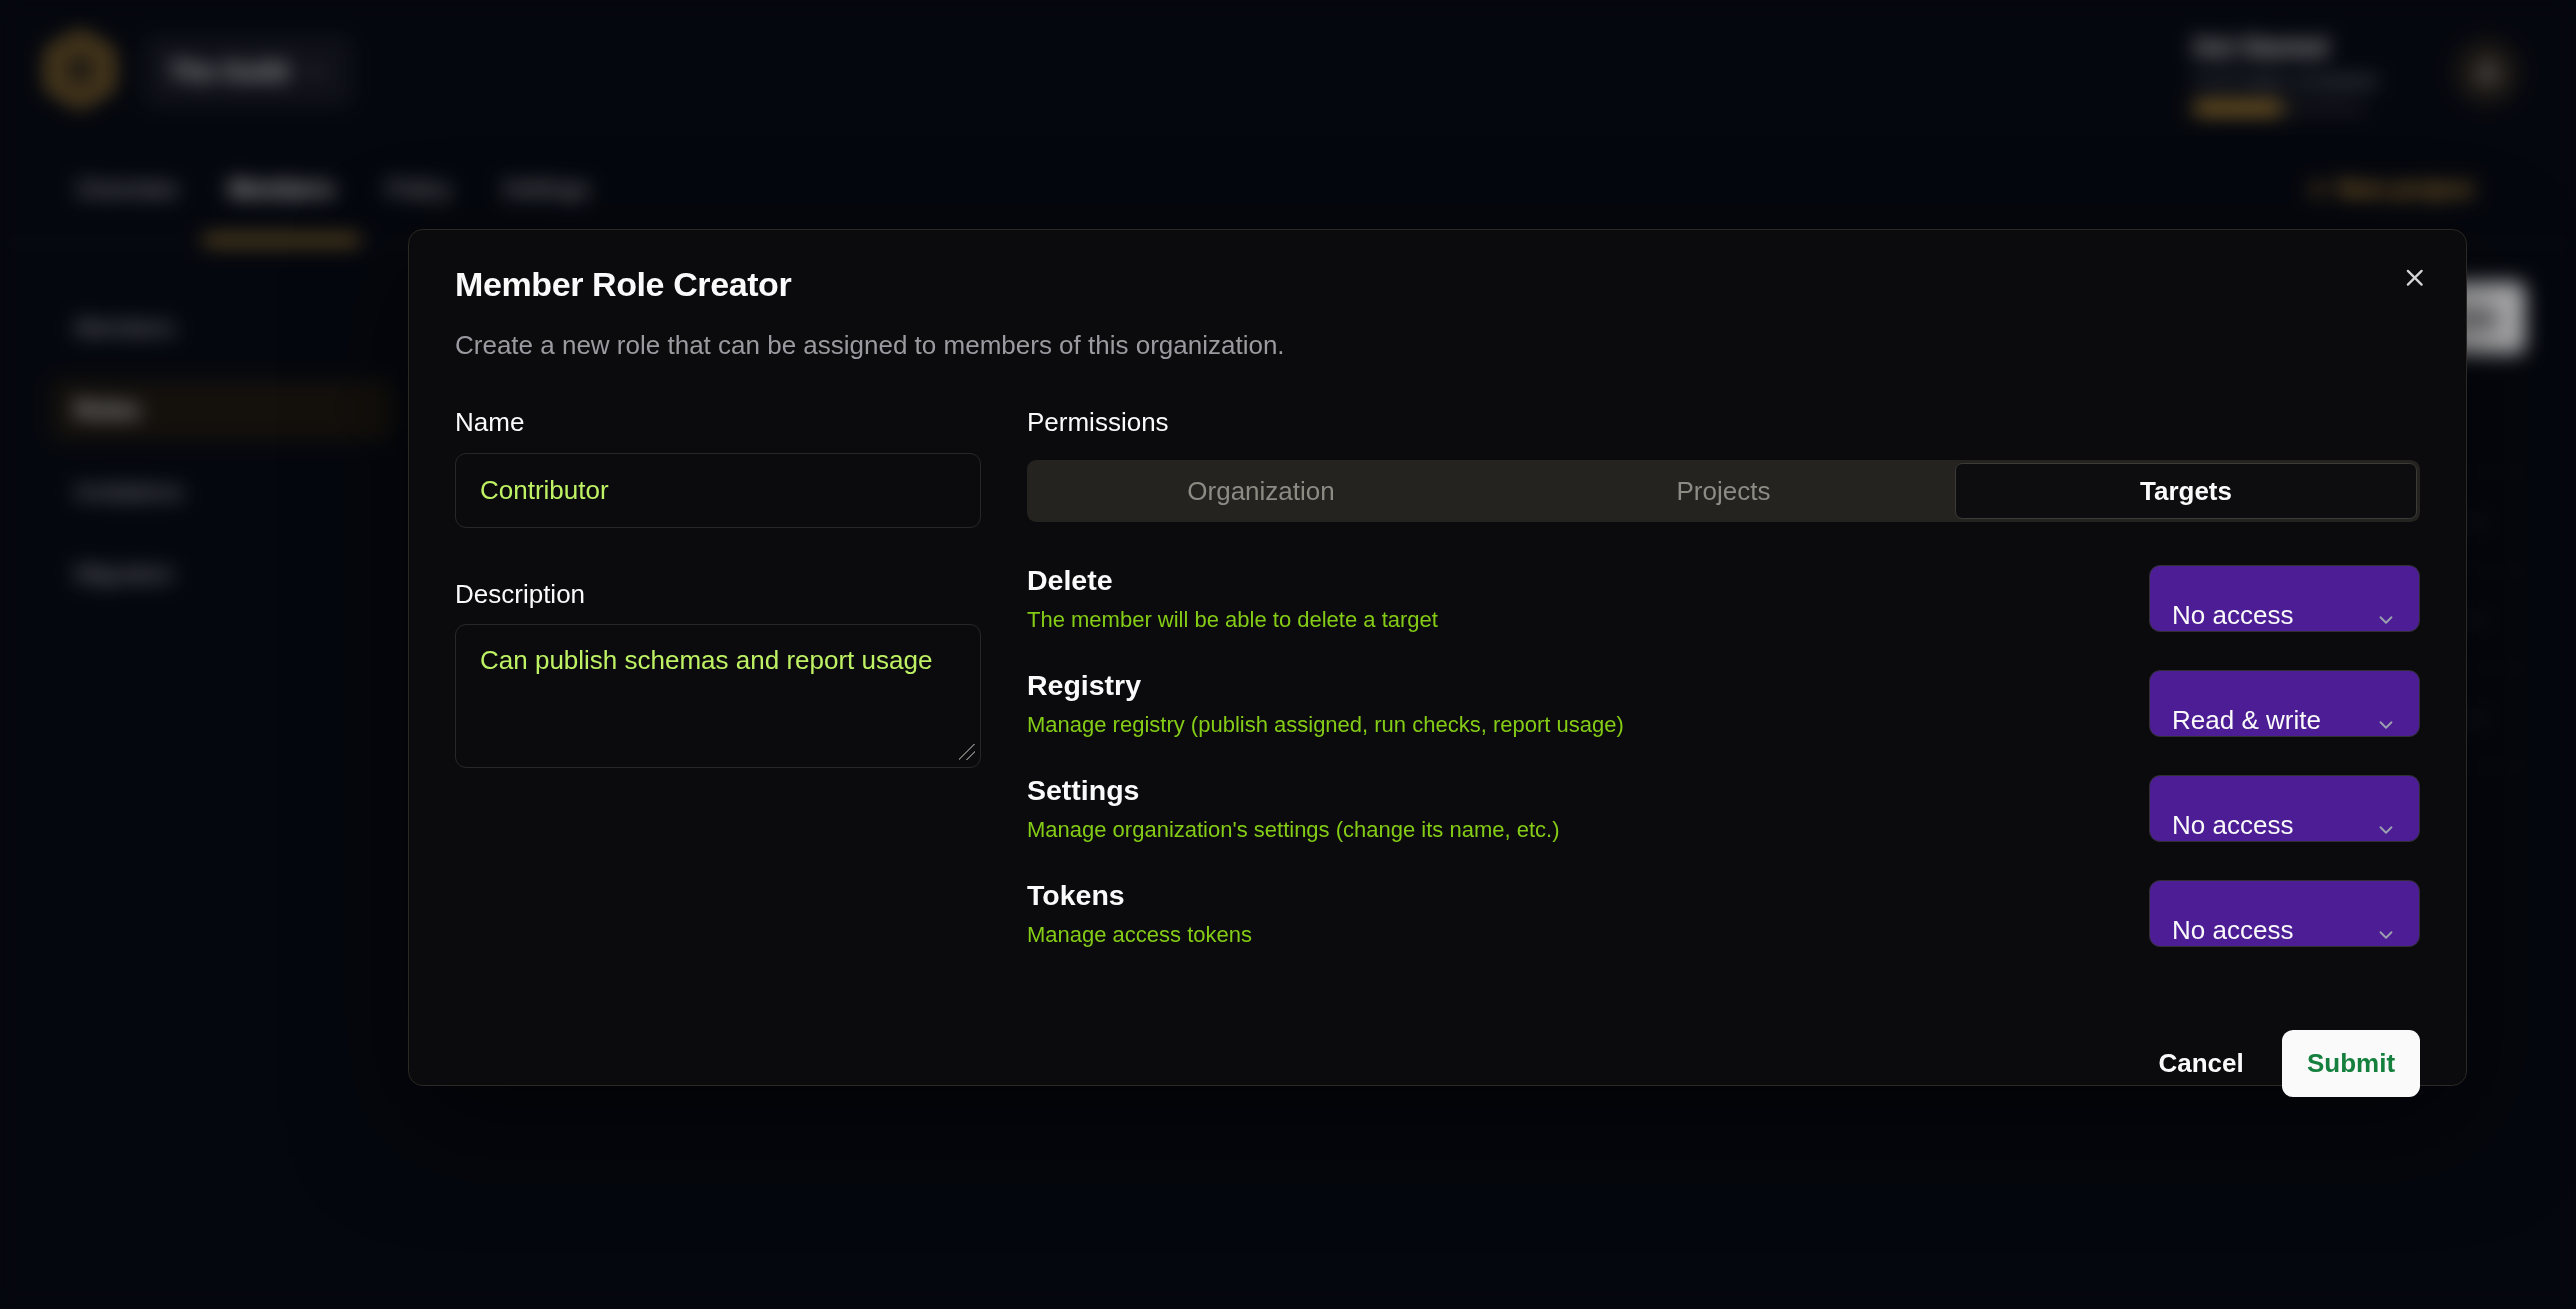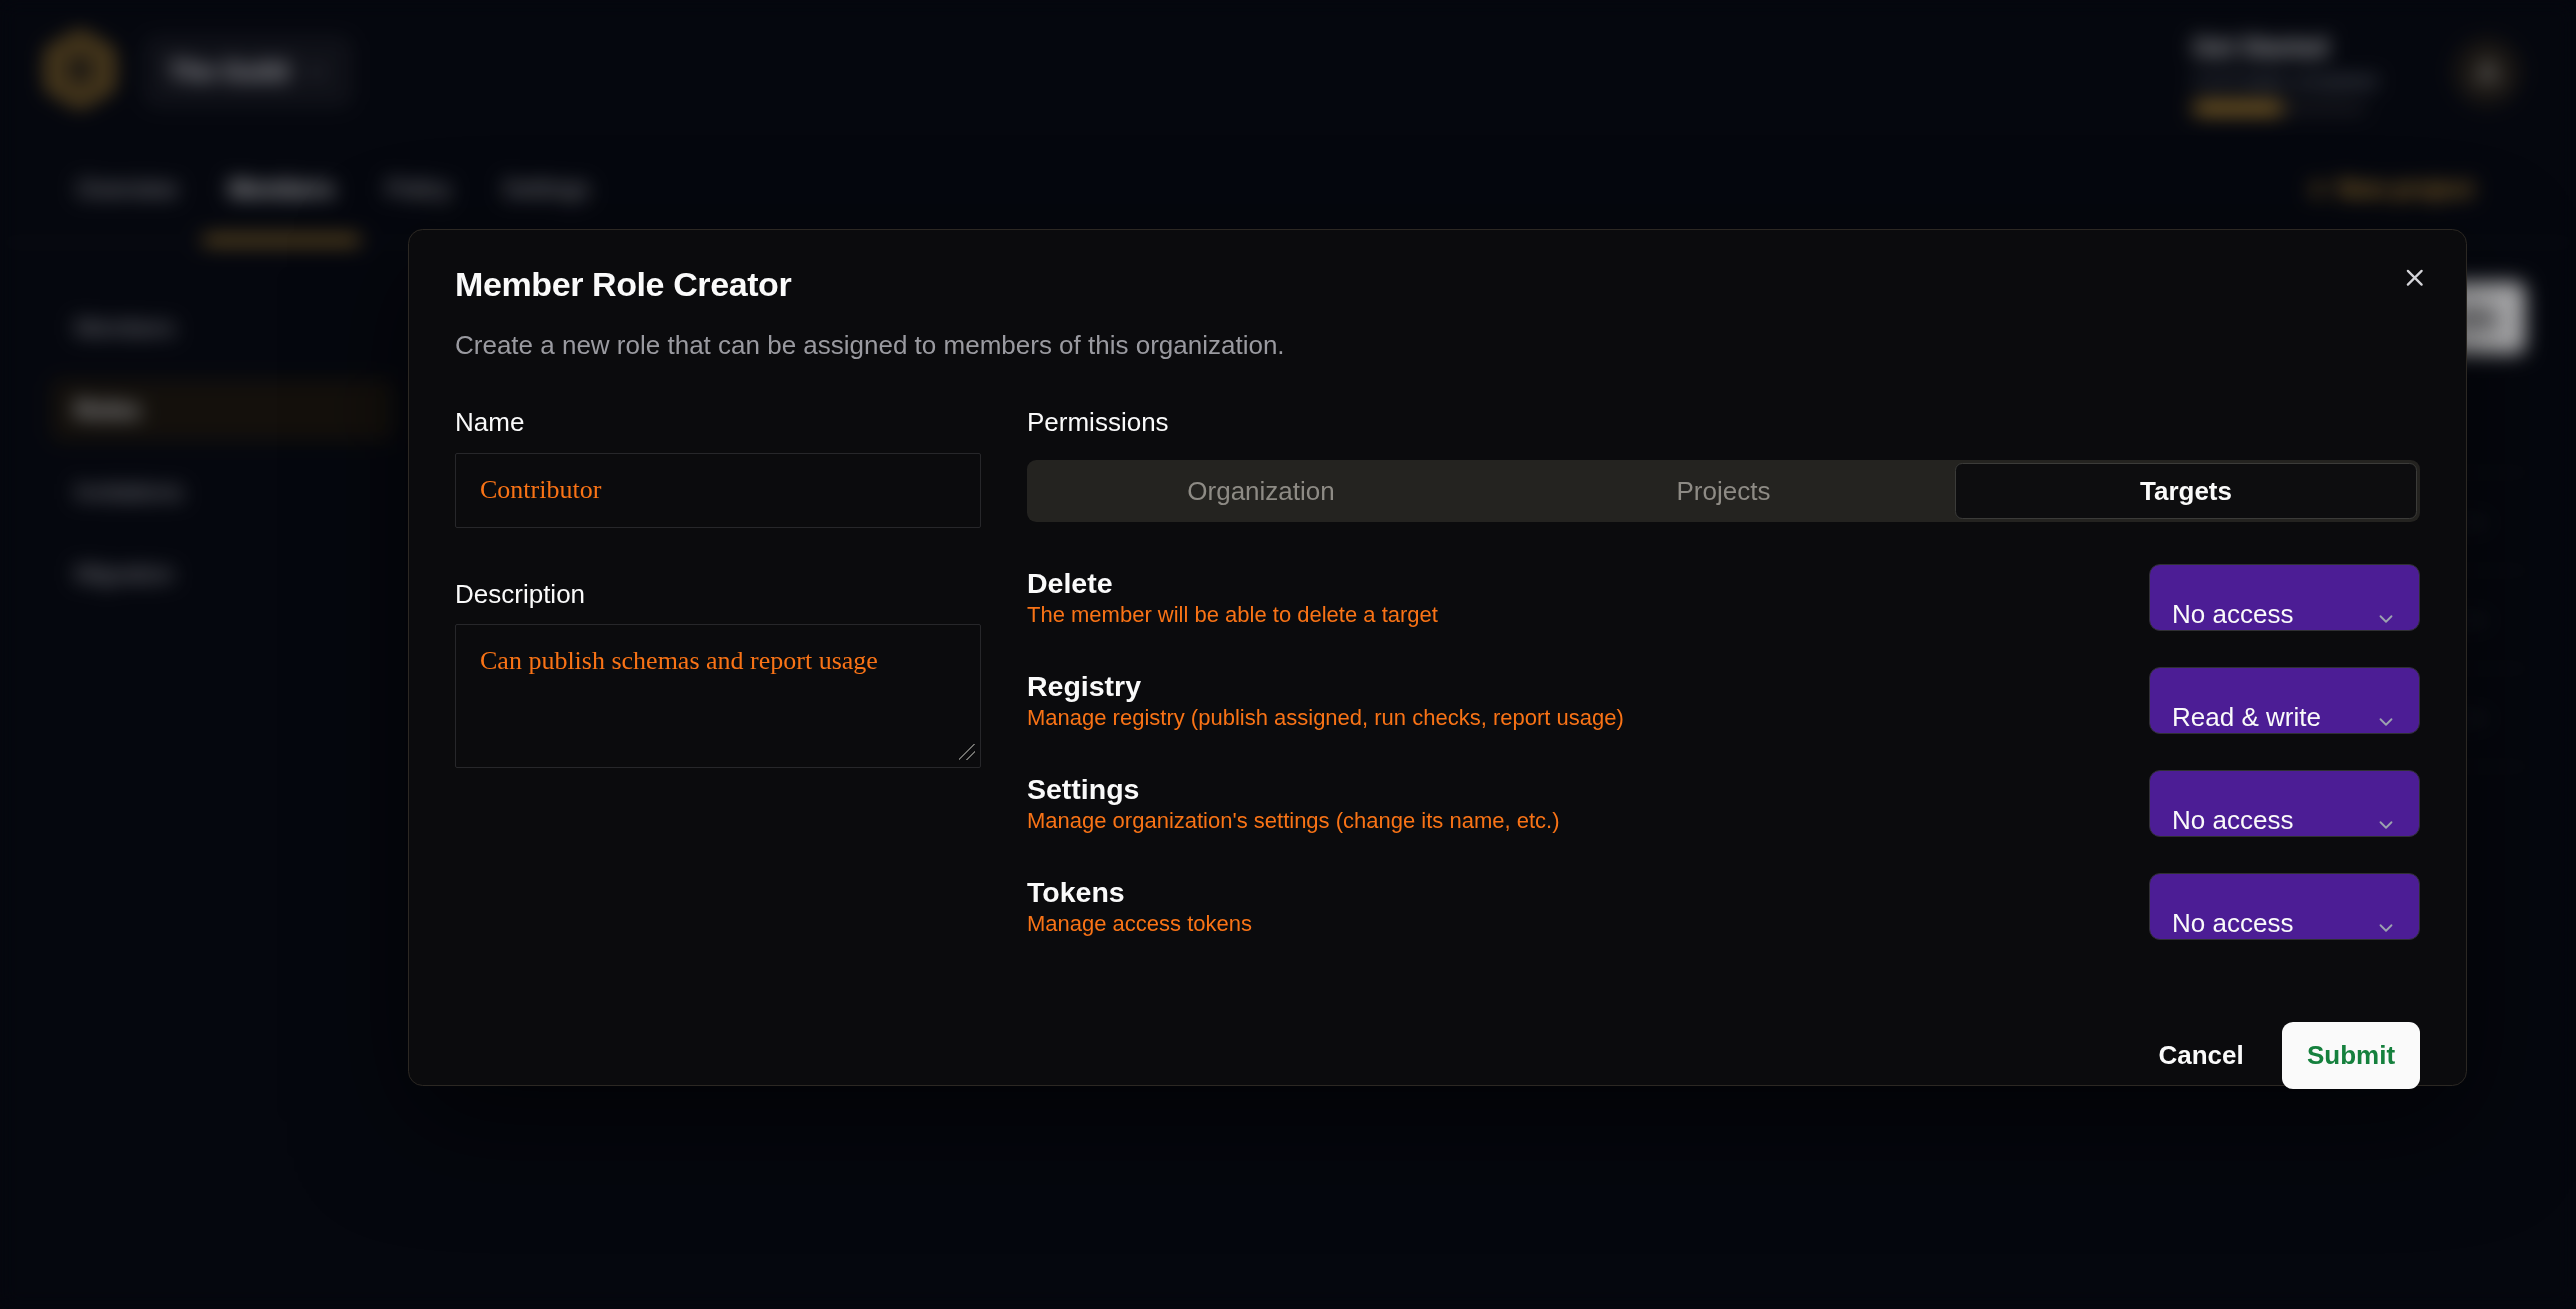--- a/index.html
+++ b/index.html
@@ -99,42 +99,42 @@
                align-items:center; justify-content:center; }
 
   .columns { display:flex; gap:46px; margin-top:46px; }
   .col-left { flex:0 0 526px; }
   .col-right { flex:1; min-width:0; }
 
   .field-label { font-size:26px; font-weight:500; color:#fafafa; }
   .field-label.second { margin-top:51px; display:block; }
   .input {
     margin-top:14.7px; width:100%; height:75px;
-    background:transparent; border:0.9px solid #27272a; border-radius:2px;
-    color:#f97316; font-size:26px; padding:0 24px; font-family:Liberation Serif, serif; outline:none;
+    background:transparent; border:0.9px solid #27272a; border-radius:11px;
+    color:#bef264; font-size:26px; padding:0 24px; font-family:Liberation Sans, sans-serif; outline:none;
     display:block;
   }
   .ta-wrap { position:relative; }
   textarea.input { height:144px; padding:18.4px 24px; resize:none; line-height:33px; }
   .resize-handle {
     position:absolute; right:6.4px; bottom:8.3px; width:15.6px; height:15.6px; pointer-events:none;
     background:linear-gradient(135deg, transparent 0 45%, #70706d 45% 53%,
                transparent 53% 70%, #70706d 70% 78%, transparent 78%);
   }
 
   .seg { margin-top:22px; height:62px; background:#242320; border-radius:9.2px;
          display:flex; padding:2.8px; }
   .seg-btn { flex:1; background:transparent; border:0.9px solid transparent; border-radius:7.3px;
              color:#8e8b85; font-size:26px; font-family:inherit; cursor:pointer; }
   .seg-btn.active { background:#0d0d0f; border-color:#3b3b39; color:#fafafa; font-weight:600; }
 
   .perm-rows { margin-top:42px; }
   .perm-row { display:flex; align-items:center; justify-content:space-between; margin-bottom:36px; }
   .perm-title { font-size:28.5px; font-weight:700; color:#fafafa; }
-  .perm-desc { font-size:22px; color:#f97316; margin-top:2px; }
+  .perm-desc { font-size:22px; color:#84cc16; margin-top:10px; }
   .select {
     width:271px; height:67px; flex:0 0 271px;
     border:0.9px solid #303033; background:#4c1d95; border-radius:11px;
     display:flex; align-items:flex-end; justify-content:space-between;
     padding:0 22px; cursor:pointer;
   }
   .select-value { font-size:26px; color:#fafafa; }
 
   .footer { display:flex; justify-content:flex-end; align-items:center; gap:31px; margin-top:46px; }
   .btn-cancel { background:transparent; border:none; color:#fafafa; font-size:26px; font-weight:600;

